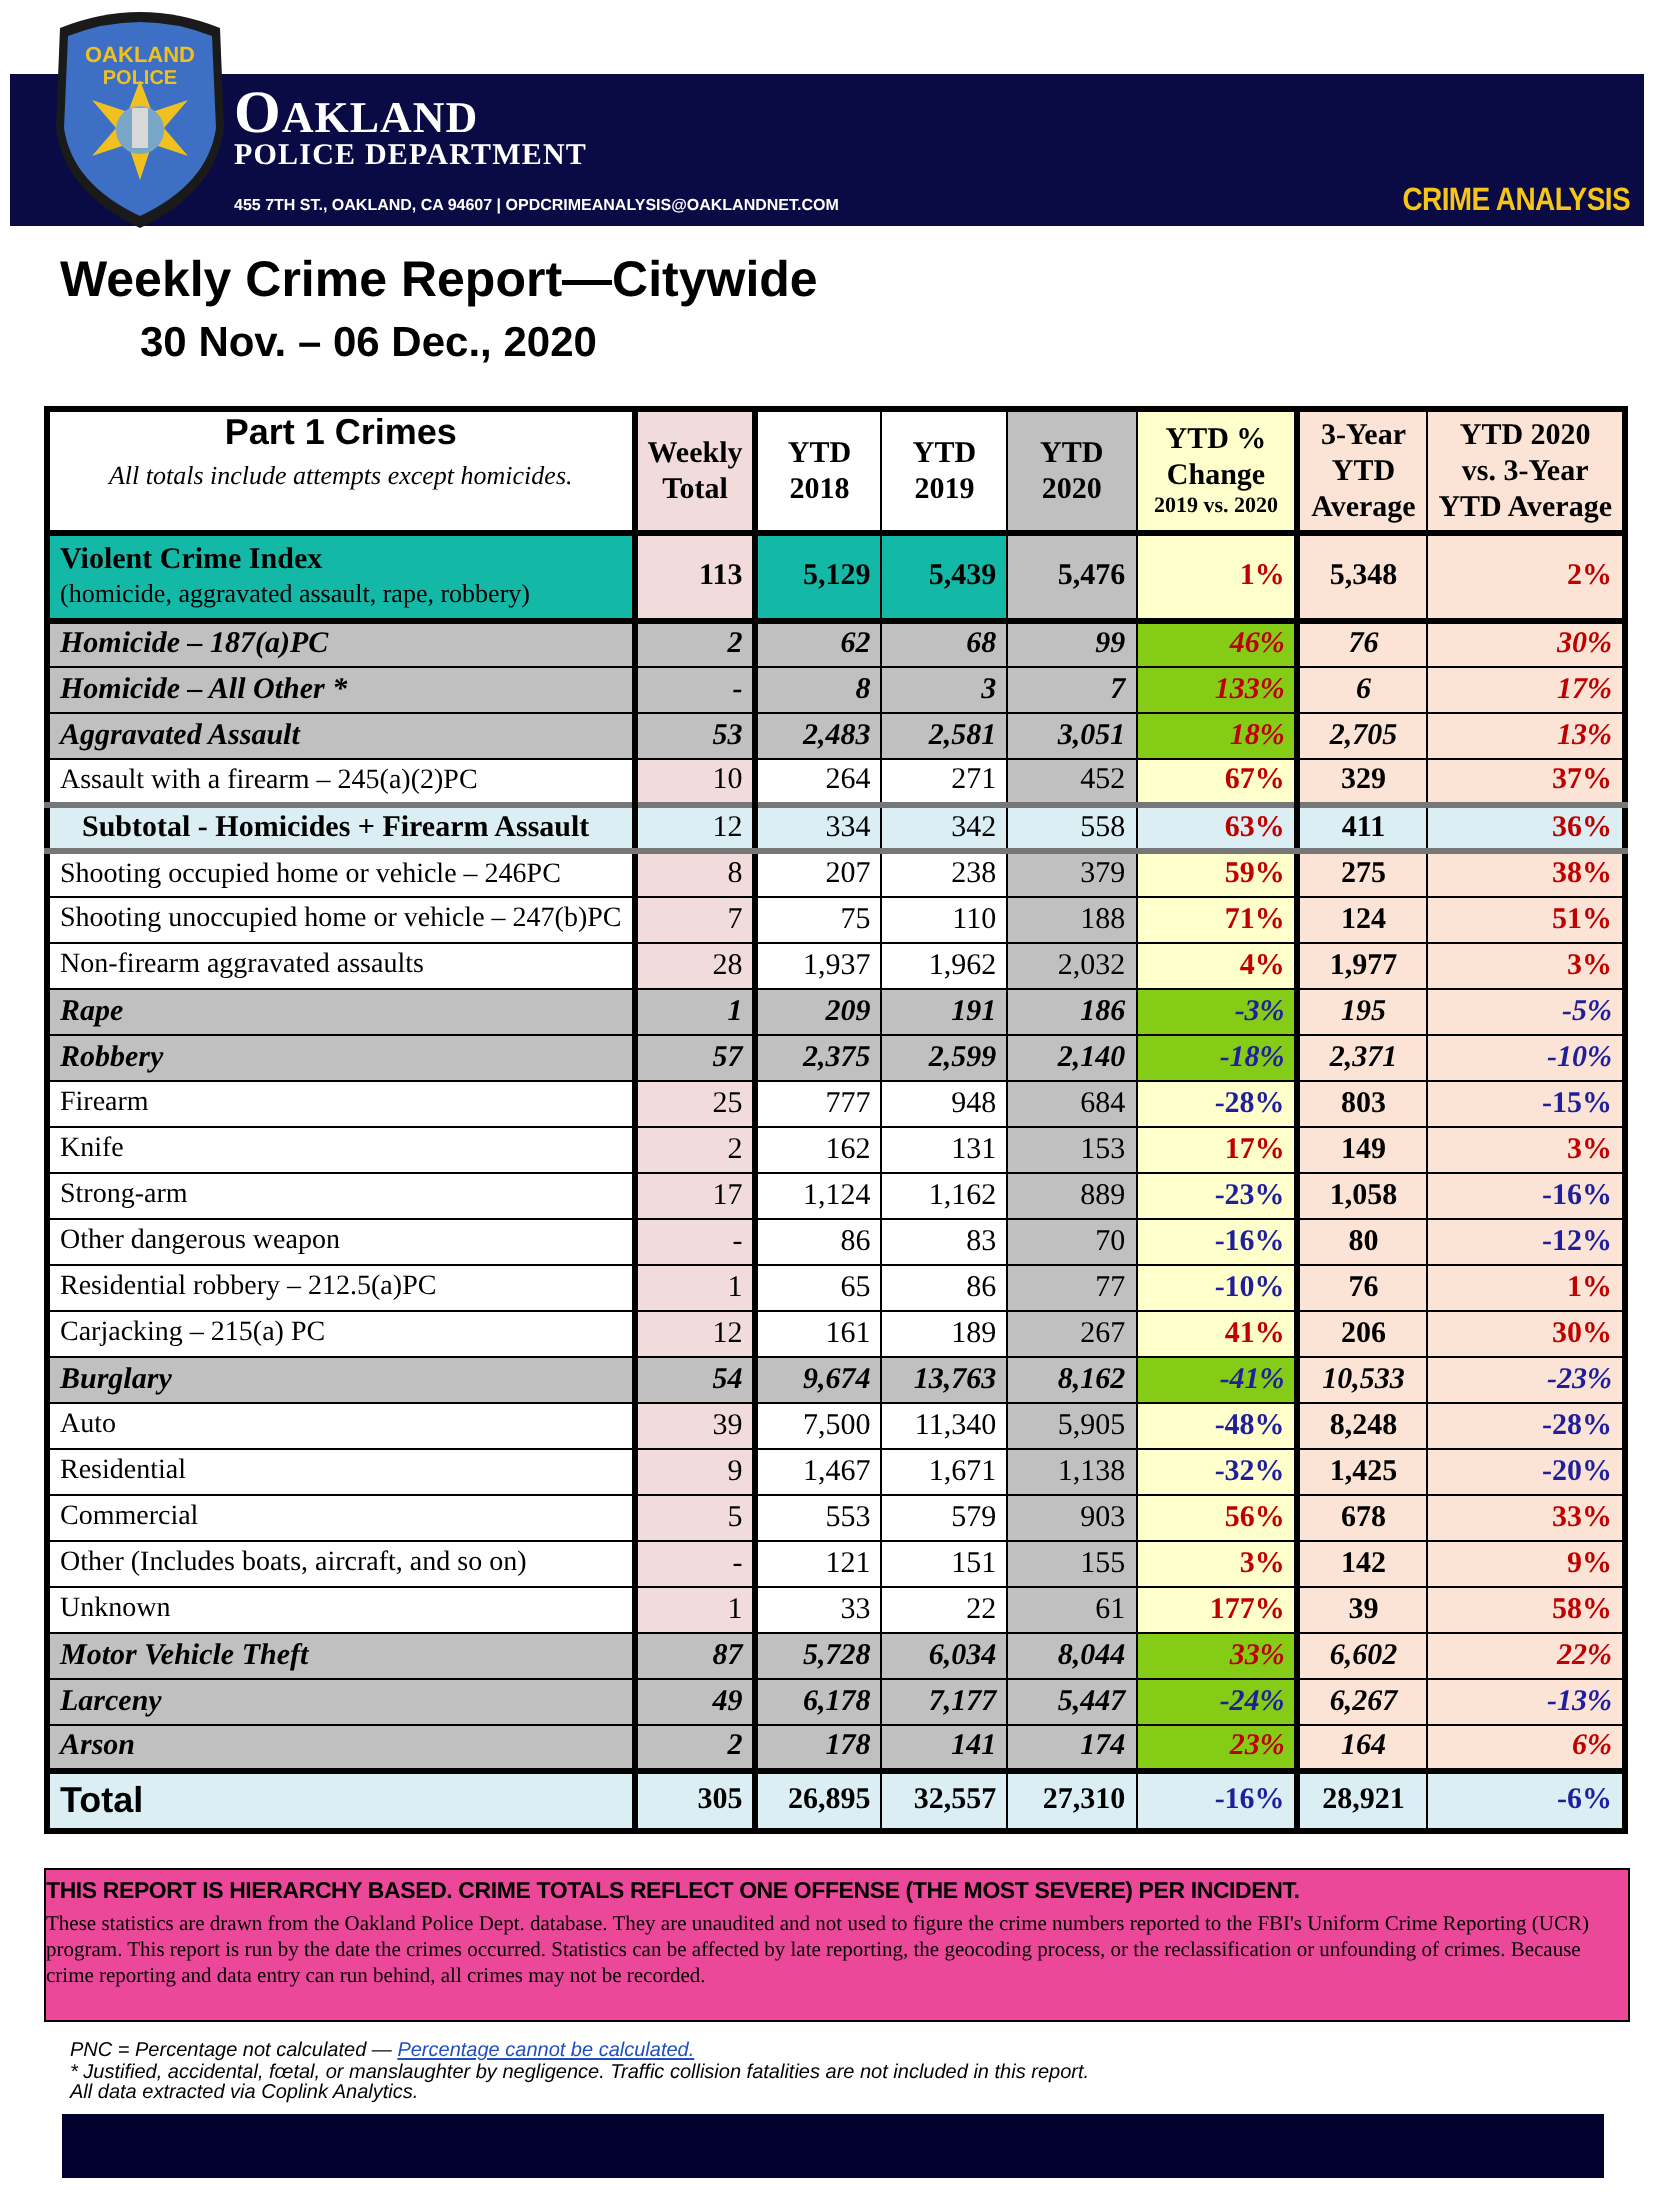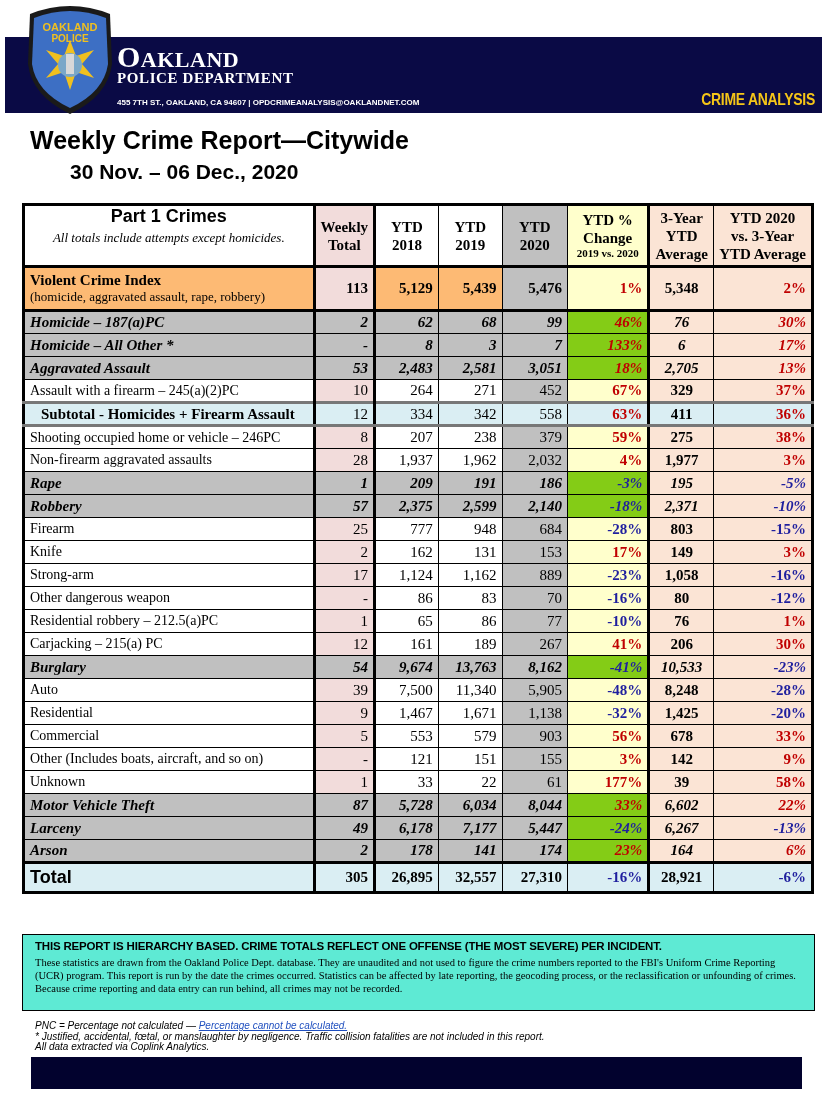--- a/index.html
+++ b/index.html
@@ -35,37 +35,37 @@
   th.c-pct .small { font-size: 11px; display: block; }
   .part1 { font-family: "Liberation Sans", sans-serif; font-size: 18px; font-weight: bold; display: block; }
   .part1-note { font-family: "Liberation Serif", serif; font-style: italic; font-size: 13px; font-weight: normal; display: block; margin-top: 2px; }
 
   tr.main td { background-color: #c0c0c0; font-weight: bold; }
   tr.main td.c-week { background: #c0c0c0; }
   tr.main td.c-pct { background: #84cc16; }
   tr.main td.c-avg, tr.main td.c-vs { background: #fbe4d5; }
   tr.main { border-top: 1px solid #c2410c; font-style: italic; }
   tr.sub td.c-label { font-size: 14px; }
-  tr.vci td { background: #fdba74; height: 44px; border-bottom: 3px solid #000; }
+  tr.vci td { background: #14b8a6; height: 44px; border-bottom: 3px solid #000; }
   tr.vci td.c-week { background: #f2dcdb; font-weight: bold; }
   tr.vci td.c-y18, tr.vci td.c-y19 { font-weight: bold; }
   tr.vci td.c-y20 { background: #c0c0c0; font-weight: bold; }
   tr.vci td.c-pct { background: #ffffcc; }
   tr.vci td.c-avg, tr.vci td.c-vs { background: #fbe4d5; }
   .vci-title { font-weight: bold; font-size: 15px; display: block; }
   .vci-note { font-size: 13px; display: block; }
   tr.subtotal td { background: #daeef3 !important; border-top: 3px solid #777; border-bottom: 3px solid #777; }
   tr.subtotal td.c-label { font-weight: bold; padding-left: 16px; }
   tr.subtotal td.c-week { font-weight: normal; }
   tr.total td { background: #daeef3 !important; font-weight: bold; height: 30px; border-top: 3px solid #000; }
   tr.total td.c-label { font-family: "Liberation Sans", sans-serif; font-size: 18px; }
   .pos { color: #c00000; }
   .neg { color: #1f1f9e; }
 
-  .disclaimer { position: absolute; left: 22px; top: 934px; width: 793px; height: 77px; background: #5eead4; border: 1px solid #000; padding: 5px 12px; }
+  .disclaimer { position: absolute; left: 22px; top: 934px; width: 793px; height: 77px; background: #ec4899; border: 1px solid #000; padding: 5px 0; }
   .disc-head { font-family: "Liberation Sans", sans-serif; font-weight: bold; font-size: 11.5px; letter-spacing: -0.2px; }
   .disc-body { font-family: "Liberation Serif", serif; font-size: 10.5px; line-height: 13px; margin-top: 4px; }
   .footnotes { position: absolute; left: 35px; top: 1021px; font-family: "Liberation Sans", sans-serif; font-style: italic; font-size: 10px; line-height: 10.5px; }
   .footnotes a { color: #1f4fbf; text-decoration: underline; }
   .footer-band { position: absolute; left: 31px; top: 1057px; width: 771px; height: 32px; background: #02022e; }
 </style>
 </head>
 <body>
 
 <div class="header-band"></div>
@@ -174,20 +174,30 @@
         <td class="c-label">Shooting occupied home or vehicle – 246PC</td>
         <td class="c-week">8</td>
         <td class="c-y18">207</td>
         <td class="c-y19">238</td>
         <td class="c-y20">379</td>
         <td class="c-pct pos">59%</td>
         <td class="c-avg">275</td>
         <td class="c-vs pos">38%</td>
       </tr>
       <tr class="sub">
+        <td class="c-label">Shooting unoccupied home or vehicle – 247(b)PC</td>
+        <td class="c-week">7</td>
+        <td class="c-y18">75</td>
+        <td class="c-y19">110</td>
+        <td class="c-y20">188</td>
+        <td class="c-pct pos">71%</td>
+        <td class="c-avg">124</td>
+        <td class="c-vs pos">51%</td>
+      </tr>
+      <tr class="sub">
         <td class="c-label">Non-firearm aggravated assaults</td>
         <td class="c-week">28</td>
         <td class="c-y18">1,937</td>
         <td class="c-y19">1,962</td>
         <td class="c-y20">2,032</td>
         <td class="c-pct pos">4%</td>
         <td class="c-avg">1,977</td>
         <td class="c-vs pos">3%</td>
       </tr>
       <tr class="main">

